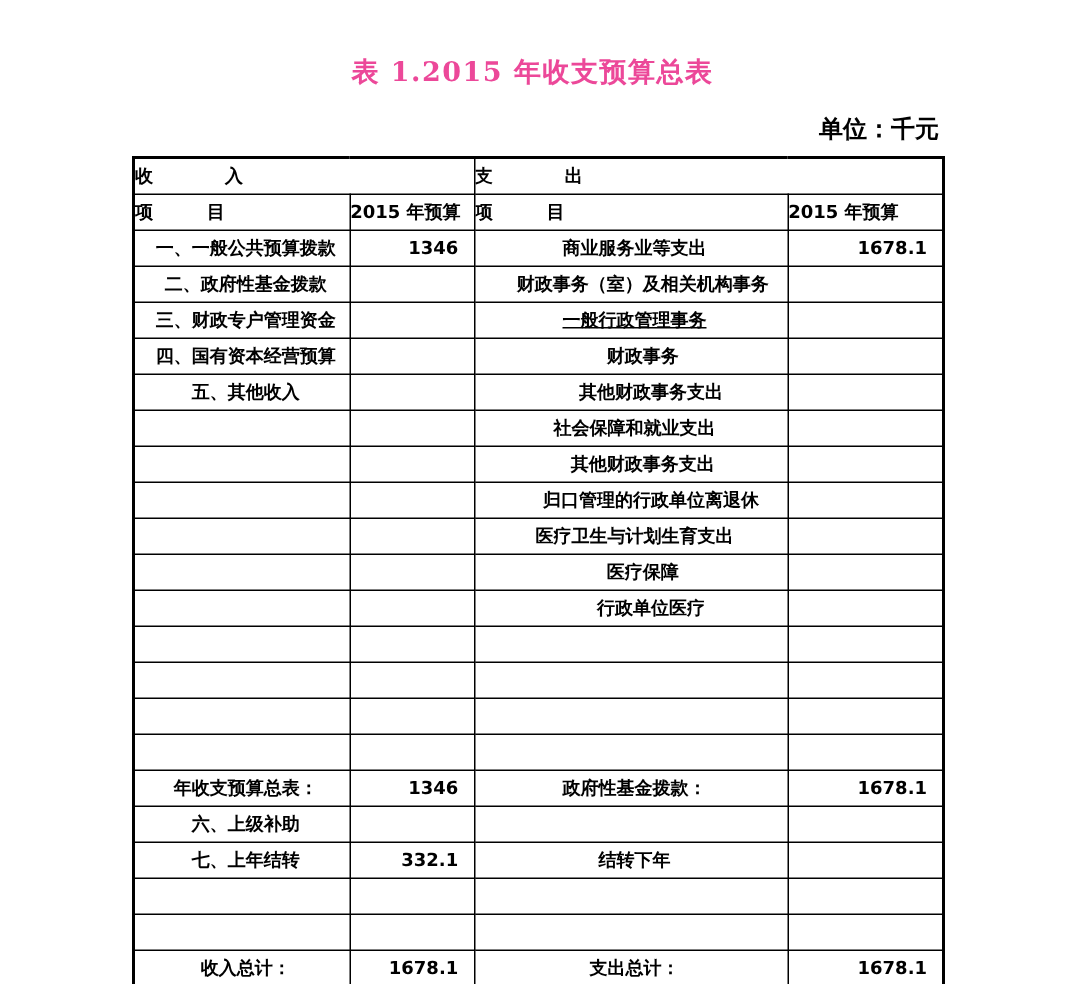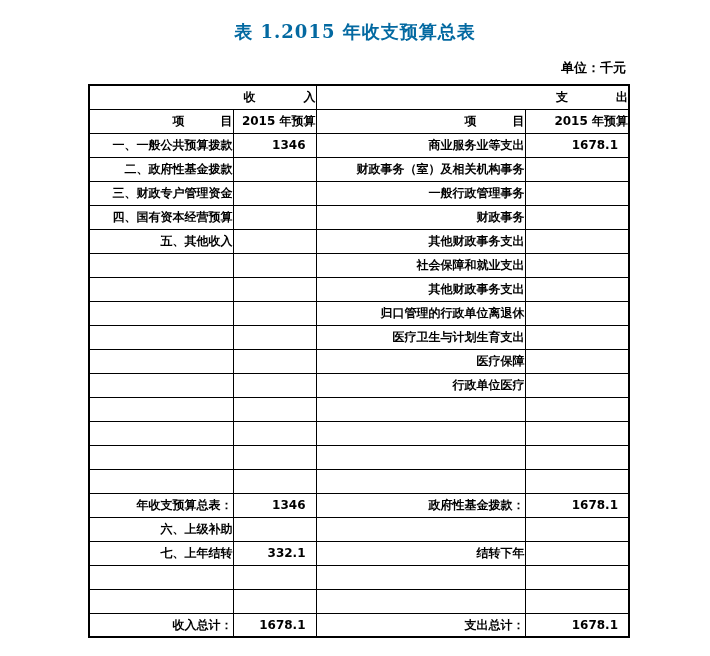--- a/index.html
+++ b/index.html
@@ -9,36 +9,36 @@
   }
   body {
     width: 710px;
     height: 656px;
     position: relative;
     font-family: "DejaVu Sans", "Liberation Sans", sans-serif;
     color: #000;
     overflow: hidden;
   }
   .doc-title {
-    margin: 0;
+    margin: 16px;
     padding-top: 20px;
     text-align: center;
     font-family: "DejaVu Serif", "Liberation Serif", serif;
     font-size: 18px;
     font-weight: bold;
     letter-spacing: 1px;
-    color: #0369a1;
+    color: #ec4899;
   }
   .table-wrap {
     width: 540px;
     margin-left: 88px;
   }
   .unit-label {
     text-align: right;
-    font-size: 13px;
+    font-size: 16px;
     font-weight: bold;
     margin-top: 15px;
     margin-bottom: 7px;
     padding-right: 2px;
   }
   table.budget {
     border-collapse: collapse;
     table-layout: fixed;
     width: 540px;
     border: 2px solid #000;
@@ -49,25 +49,25 @@
     font-size: 12px;
     font-weight: bold;
     height: 24px;
     padding: 0;
     overflow: hidden;
     white-space: nowrap;
     box-sizing: border-box;
     line-height: 1;
   }
   table.budget th {
-    text-align: right;
+    text-align: left;
     font-weight: bold;
   }
   table.budget td.item {
-    text-align: right;
+    text-align: center;
     padding-left: 5px;
   }
   table.budget td.val {
     text-align: right;
     padding-right: 10px;
   }
   .col-income-item   { width: 144px; }
   .col-income-budget { width: 83px;  }
   .col-expense-item  { width: 209px; }
   .col-expense-budget{ width: 104px; }
@@ -108,21 +108,21 @@
         </tr>
         <tr>
           <td class="item">二、政府性基金拨款</td>
           <td class="val"></td>
           <td class="item" style="padding-left: 16px;">财政事务（室）及相关机构事务</td>
           <td class="val"></td>
         </tr>
         <tr>
           <td class="item">三、财政专户管理资金</td>
           <td class="val"></td>
-          <td class="item" style="">一般行政管理事务</td>
+          <td class="item" style=" text-decoration: underline;">一般行政管理事务</td>
           <td class="val"></td>
         </tr>
         <tr>
           <td class="item">四、国有资本经营预算</td>
           <td class="val"></td>
           <td class="item" style="padding-left: 16px;">财政事务</td>
           <td class="val"></td>
         </tr>
         <tr>
           <td class="item">五、其他收入</td>

